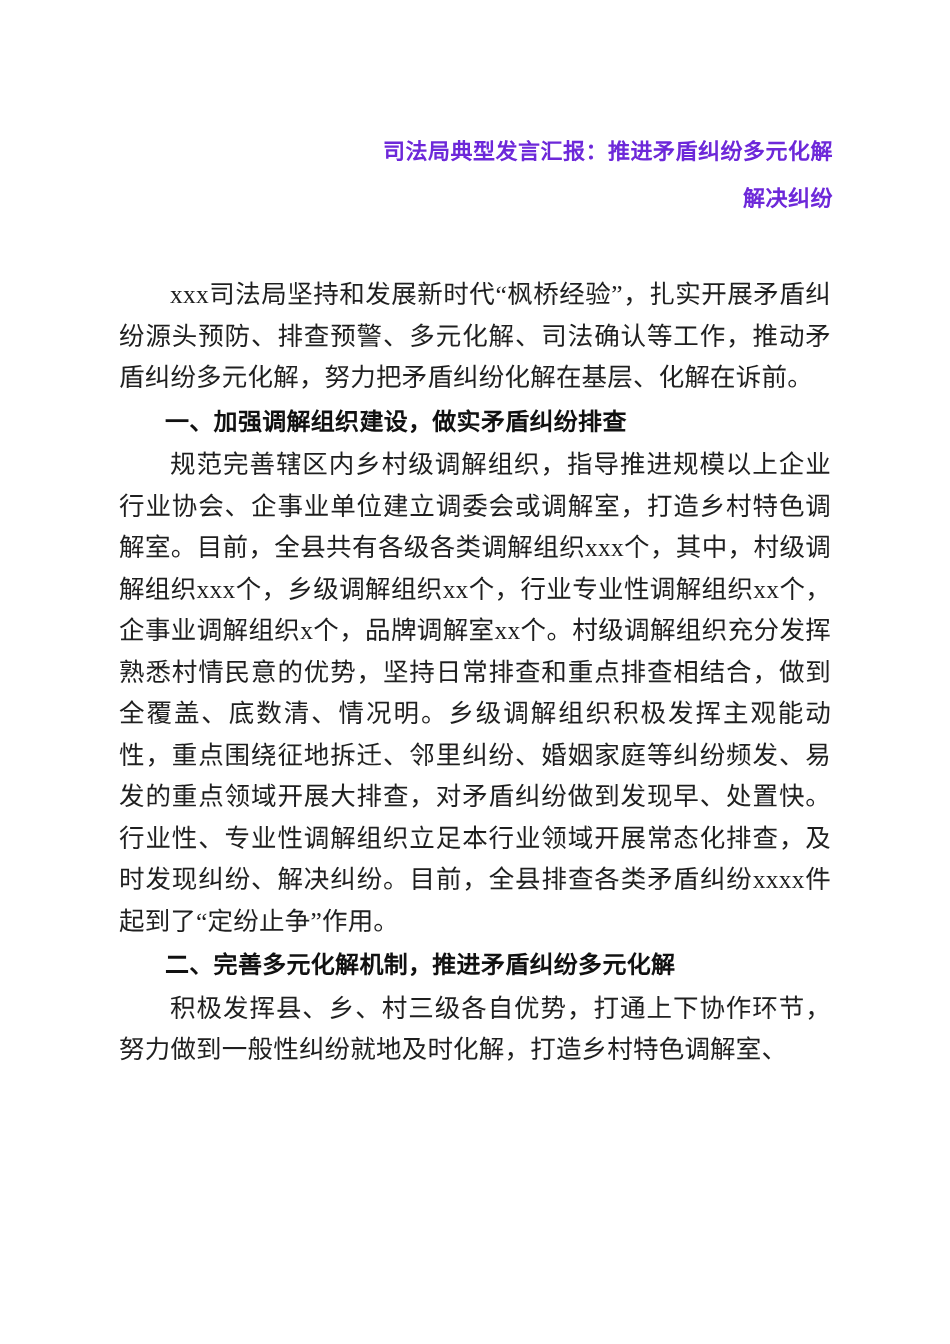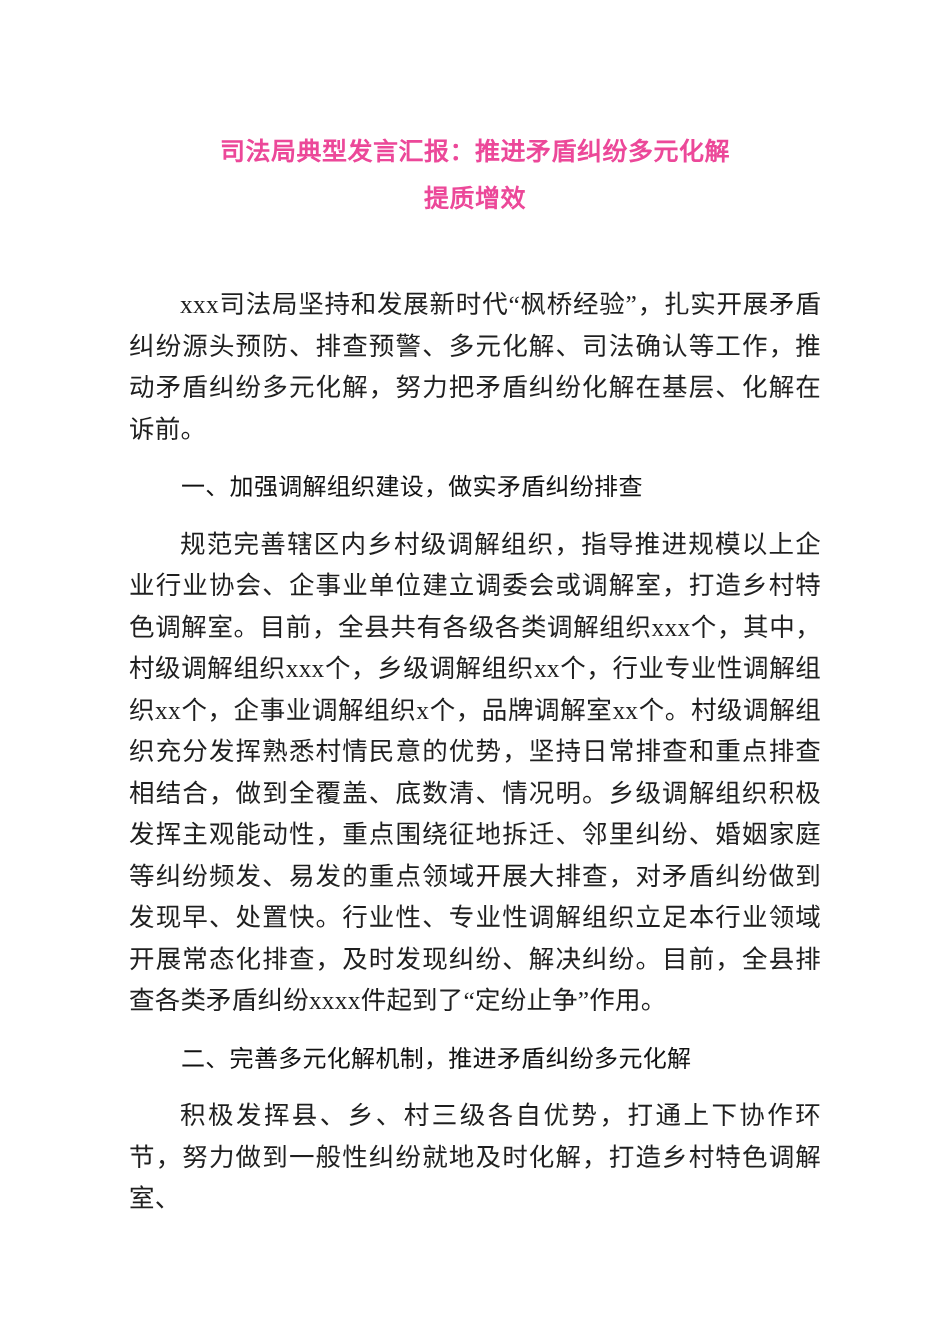--- a/index.html
+++ b/index.html
@@ -34,76 +34,76 @@
   }
 
   
   .doc-title {
     margin: 0;
     padding: 0;
     position: absolute;
     top: 128px;
     left: 0;
     width: 716px;
-    text-align: center;
+    text-align: right;
     font-family: "Liberation Serif", "DejaVu Serif", serif;
     font-weight: bold;
-    font-size: 25px;
+    font-size: 22px;
     line-height: 47px;
     letter-spacing: 0.5px;
-    color: #ec4899;
+    color: #6d28d9;
   }
   .doc-title .tl {
     display: block;
     white-space: nowrap;
   }
 
   
   .content {
     position: absolute;
     top: 272px;
     left: 0;
     width: 716px;
   }
 
   p.para {
-    margin: 12px;
+    margin: 2px;
     padding: 0;
     font-family: "Liberation Serif", "DejaVu Serif", serif;
     font-size: 25.5px;
     line-height: 41.5px;
     text-align: justify;
     text-justify: inter-ideograph;
     text-indent: 51px;
     color: #1f1f1f;
     letter-spacing: 0.2px;
   }
 
   h2.section-heading {
-    margin: 16px;
+    margin: 0;
     padding: 0;
     font-family: "Liberation Sans", "DejaVu Sans", sans-serif;
-    font-weight: normal;
+    font-weight: bold;
     font-size: 24px;
     line-height: 41.5px;
     text-indent: 48px;
     text-align: left;
     color: #111111;
     letter-spacing: 0.3px;
   }
 </style>
 </head>
 <body>
 
 <div class="page">
   <div class="page-body">
 
     <h1 class="doc-title">
       <span class="tl">司法局典型发言汇报：推进矛盾纠纷多元化解</span>
-      <span class="tl">提质增效</span>
+      <span class="tl">解决纠纷</span>
     </h1>
 
     <div class="content">
 
       <p class="para">xxx司法局坚持和发展新时代“枫桥经验”，扎实开展矛盾纠纷源头预防、排查预警、多元化解、司法确认等工作，推动矛盾纠纷多元化解，努力把矛盾纠纷化解在基层、化解在诉前。</p>
 
       <h2 class="section-heading">一、加强调解组织建设，做实矛盾纠纷排查</h2>
 
       <p class="para">规范完善辖区内乡村级调解组织，指导推进规模以上企业行业协会、企事业单位建立调委会或调解室，打造乡村特色调解室。目前，全县共有各级各类调解组织xxx个，其中，村级调解组织xxx个，乡级调解组织xx个，行业专业性调解组织xx个，企事业调解组织x个，品牌调解室xx个。村级调解组织充分发挥熟悉村情民意的优势，坚持日常排查和重点排查相结合，做到全覆盖、底数清、情况明。乡级调解组织积极发挥主观能动性，重点围绕征地拆迁、邻里纠纷、婚姻家庭等纠纷频发、易发的重点领域开展大排查，对矛盾纠纷做到发现早、处置快。行业性、专业性调解组织立足本行业领域开展常态化排查，及时发现纠纷、解决纠纷。目前，全县排查各类矛盾纠纷xxxx件起到了“定纷止争”作用。</p>
 

